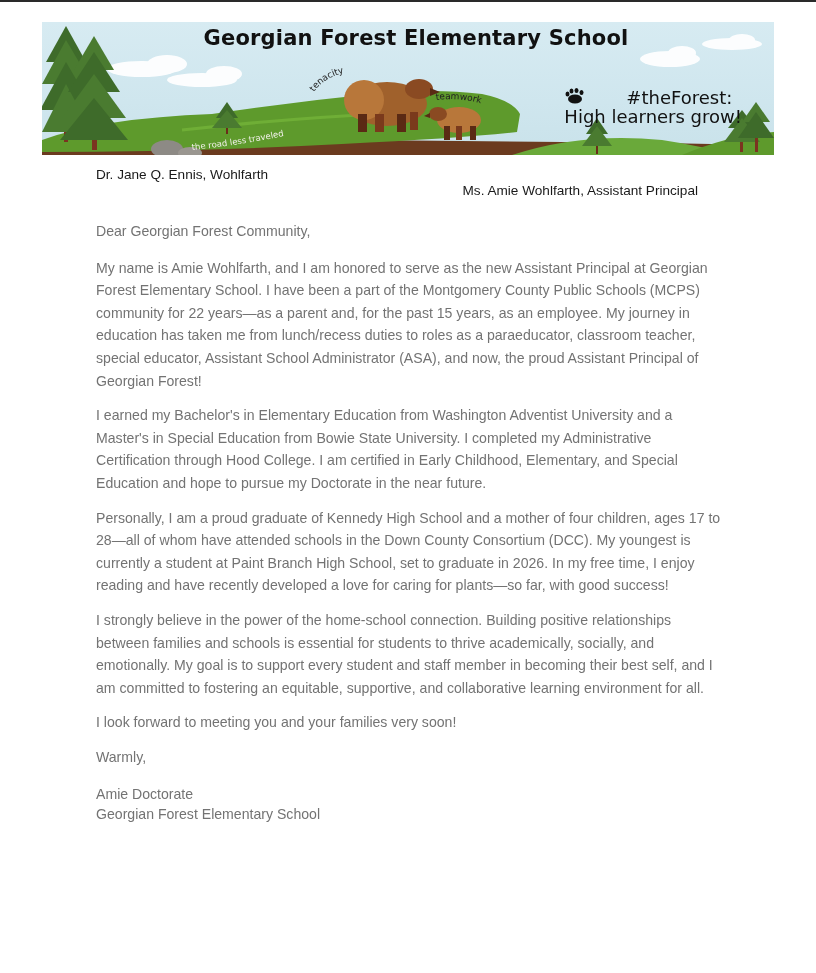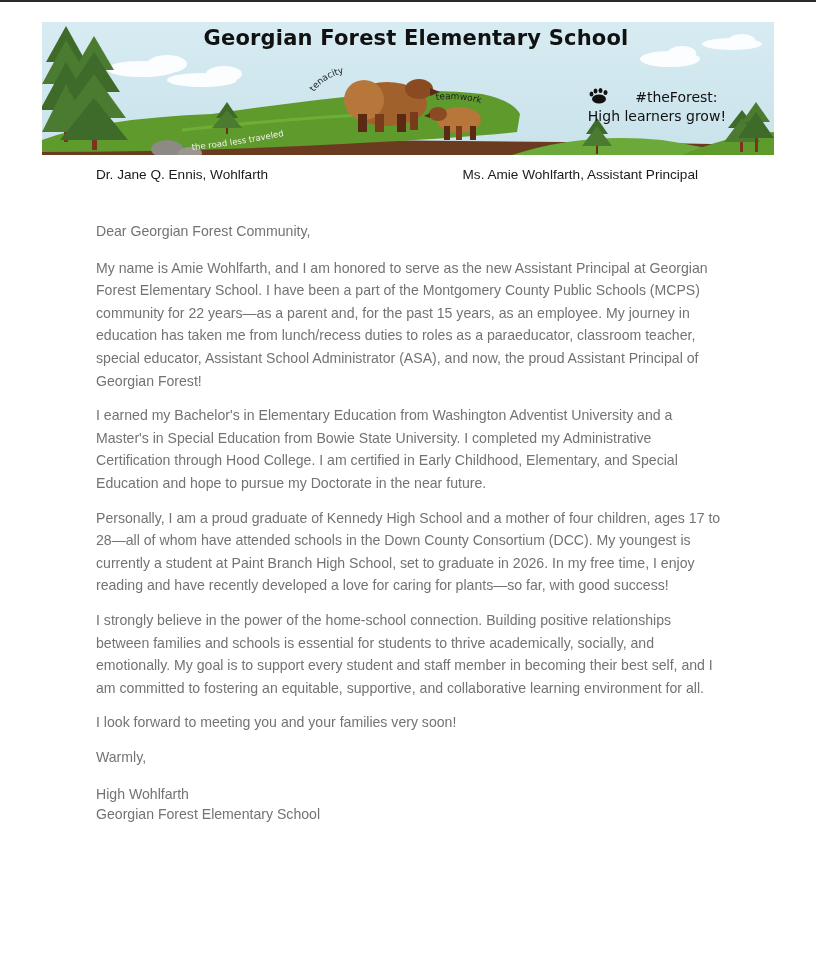--- a/index.html
+++ b/index.html
@@ -11,29 +11,29 @@
   .banner {
     position: absolute; left: 42px; top: 22px; width: 732px; height: 133px; overflow: hidden;
     background: linear-gradient(180deg, #d7ebf2 0%, #cfe6ee 60%, #c9e2ea 100%);
   }
   .banner svg { position: absolute; left: 0; top: 0; }
   .banner-title {
     position: absolute; left: 94px; top: 4px; width: 560px; text-align: center;
     font-family: "DejaVu Sans", sans-serif; font-weight: bold; font-size: 21px; color: #111; letter-spacing: 0.2px;
   }
   .tagline {
-    position: absolute; right: 48px; top: 66px; text-align: right;
-    font-family: "DejaVu Sans", sans-serif; font-size: 14px; color: #111; line-height: 19px;
+    position: absolute; right: 32px; top: 66px; text-align: right;
+    font-family: "DejaVu Sans", sans-serif; font-size: 18px; color: #111; line-height: 19px;
   }
   .tagline .paw { display: inline-block; vertical-align: -3px; margin-left: 4px; }
   .header-names {
     position: absolute; top: 167px; left: 96px; width: 602px; font-size: 13.6px; color: #1a1a1a;
   }
   .header-names .left { position: absolute; left: 0; top: 0; }
-  .header-names .right { position: absolute; right: 0; top: 0; }
+  .header-names .right { position: absolute; right: 0; top: 16px; }
   .letter {
     position: absolute; left: 96px; top: 220px; width: 625px;
     font-family: "Liberation Sans", "DejaVu Sans", sans-serif; font-size: 14.1px; line-height: 22.6px; color: #737373;
   }
   .letter p { margin: 0 0 12px 0; }
   .letter .salutation { margin-bottom: 14px; }
   .letter .closing { margin-top: 4px; margin-bottom: 16px; }
   .signature div { line-height: 20px; }
 </style>
 </head>
@@ -157,16 +157,16 @@
 
 <div class="letter">
   <p class="salutation">Dear Georgian Forest Community,</p>
   <p>My name is Amie Wohlfarth, and I am honored to serve as the new Assistant Principal at Georgian Forest Elementary School. I have been a part of the Montgomery County Public Schools (MCPS) community for 22 years—as a parent and, for the past 15 years, as an employee. My journey in education has taken me from lunch/recess duties to roles as a paraeducator, classroom teacher, special educator, Assistant School Administrator (ASA), and now, the proud Assistant Principal of Georgian Forest!</p>
   <p>I earned my Bachelor's in Elementary Education from Washington Adventist University and a Master's in Special Education from Bowie State University. I completed my Administrative Certification through Hood College. I am certified in Early Childhood, Elementary, and Special Education and hope to pursue my Doctorate in the near future.</p>
   <p>Personally, I am a proud graduate of Kennedy High School and a mother of four children, ages 17 to 28—all of whom have attended schools in the Down County Consortium (DCC). My youngest is currently a student at Paint Branch High School, set to graduate in 2026. In my free time, I enjoy reading and have recently developed a love for caring for plants—so far, with good success!</p>
   <p>I strongly believe in the power of the home-school connection. Building positive relationships between families and schools is essential for students to thrive academically, socially, and emotionally. My goal is to support every student and staff member in becoming their best self, and I am committed to fostering an equitable, supportive, and collaborative learning environment for all.</p>
   <p>I look forward to meeting you and your families very soon!</p>
   <p class="closing">Warmly,</p>
   <div class="signature">
-    <div>High Wohlfarth</div>
+    <div>Amie Doctorate</div>
     <div>Georgian Forest Elementary School</div>
   </div>
 </div>
 
 </body></html>

